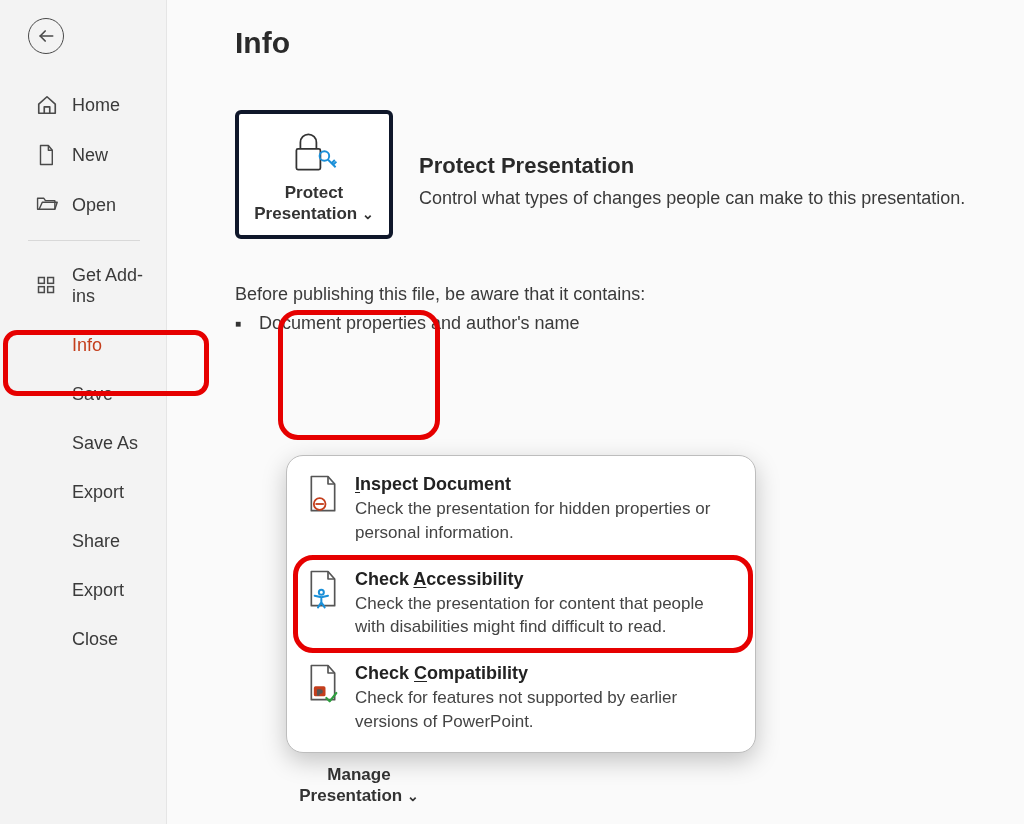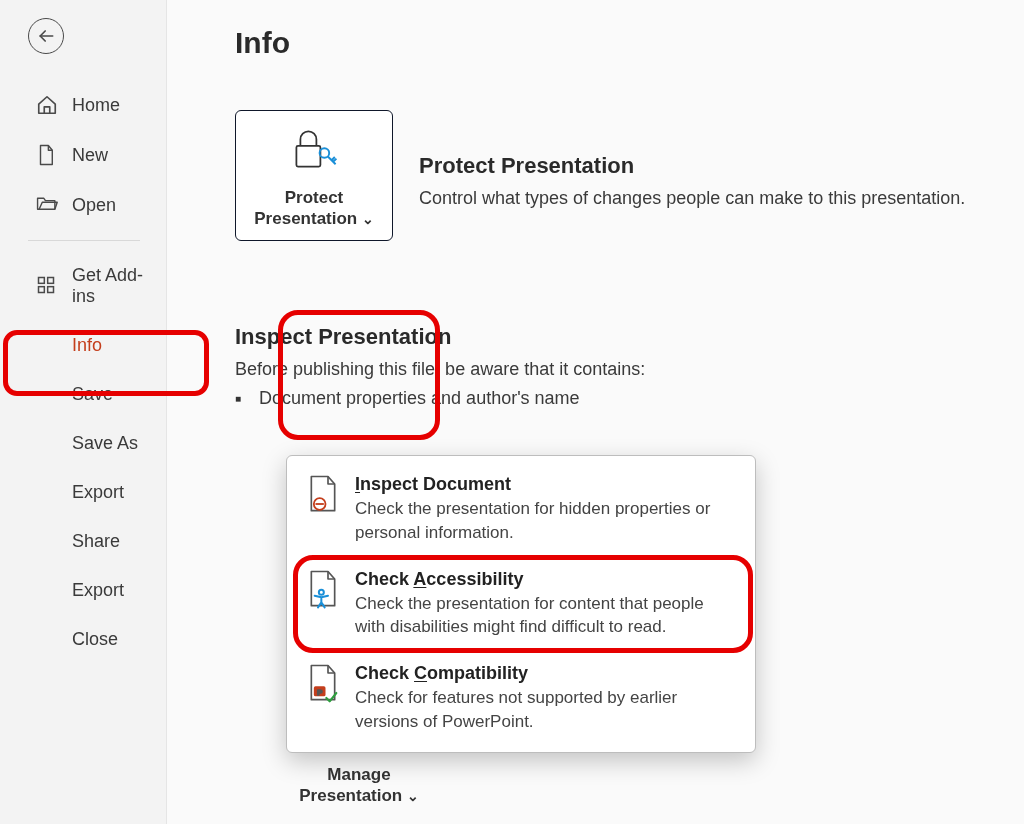--- a/index.html
+++ b/index.html
@@ -14,35 +14,35 @@
   .nav-item.active { color: #c43e1c; }
   .nav-item .icon { width: 22px; height: 22px; display:inline-block; }
   .nav-divider { border: none; border-top: 1px solid #d8d8d8; margin: 10px 26px 10px 28px; }
   .nav-item.no-icon { padding-left: 72px; }
 
   
   .main { flex: 1; padding: 26px 20px 20px 68px; position: relative; background: #fafafa; }
   .page-title { font-size: 30px; font-weight: 700; color: #2a2a2a; margin-bottom: 50px; }
 
   .section { display:flex; align-items:flex-start; gap: 26px; margin-bottom: 40px; }
-  .big-btn { width: 158px; min-height: 122px; background: #fff; border: 1px solid #0f172a; border-radius: 6px; display:flex; flex-direction:column; align-items:center; justify-content:center; padding: 14px 8px 10px; cursor:pointer;gap:8px; }
+  .big-btn { width: 158px; min-height: 122px; background: #fff; border: 4px solid #0f172a; border-radius: 6px; display:flex; flex-direction:column; align-items:center; justify-content:center; padding: 14px 8px 10px; cursor:pointer; }
   .big-btn.active { background: #e5e5e5; }
   .big-btn .icon-area { height: 48px; display:flex; align-items:center; justify-content:center; margin-bottom: 6px; }
   .big-btn .label { font-size: 17px; font-weight: 700; text-align:center; line-height: 1.25; display:flex; align-items:center; gap:4px; }
   .chev { font-size: 14px; }
 
   .section-text { flex: 1; padding-top: 2px; }
   .section-text h2 { font-size: 22px; font-weight: 700; color: #2a2a2a; margin-bottom: 6px; margin-top: 41px; }
   .section-text p { font-size: 18px; color: #3a3a3a; line-height: 1.45; }
   .bullets { list-style: none; padding-left: 24px; margin-top: 6px; }
   .bullets li::before { content: "■"; font-size: 10px; display:inline-block; width: 24px; margin-left: -24px; vertical-align: 2px; color: #333; }
   .bullets li { font-size: 18px; color: #3a3a3a; }
 
   
-  .dropdown { position: absolute; left: 286px; top: 455px; width: 470px; background: #fff; border: 1px solid #bdbdbd; border-radius: 6px; box-shadow: 0 8px 24px rgba(0,0,0,0.22); padding: 6px 0; z-index: 50; }
+  .dropdown { position: absolute; left: 286px; top: 455px; width: 470px; background: #fff; border: 1px solid #bdbdbd; border-radius: 17px; box-shadow: 0 8px 24px rgba(0,0,0,0.22); padding: 6px 0; z-index: 50; }
   .menu-item { display:flex; align-items:flex-start; gap: 14px; padding: 12px 20px 12px 18px; cursor:pointer; }
   .menu-item .mi-icon { width: 36px; height: 40px; flex-shrink:0; display:flex; align-items:center; justify-content:center; }
   .menu-item .mi-text { flex:1; }
   .menu-item .mi-title { font-size: 18px; font-weight: 700; color: #222; margin-bottom: 2px; }
   .menu-item .mi-title .ul { text-decoration: underline; text-underline-offset: 2px; }
   .menu-item .mi-desc { font-size: 17px; color: #444; line-height: 1.4; }
 
   
   .manage-peek { position:absolute; left: 280px; top: 764px; width: 158px; text-align:center; font-weight:700; font-size:17px; line-height:1.25; color:#333; }
 
@@ -157,21 +157,20 @@
         </div>
       </div>
       <div class="section-text">
         <h2>Protect Presentation</h2>
         <p>Control what types of changes people can make to this presentation.</p>
       </div>
     </div>
 
     <div class="section">
       <div class="section-text">
-        <h2>Inspect Presentation</h2>
         <p>Before publishing this file, be aware that it contains:</p>
         <ul class="bullets">
           <li>Document properties and author's name</li>
         </ul>
       </div>
     </div>
 
   </div>
 
   <div class="manage-peek">

